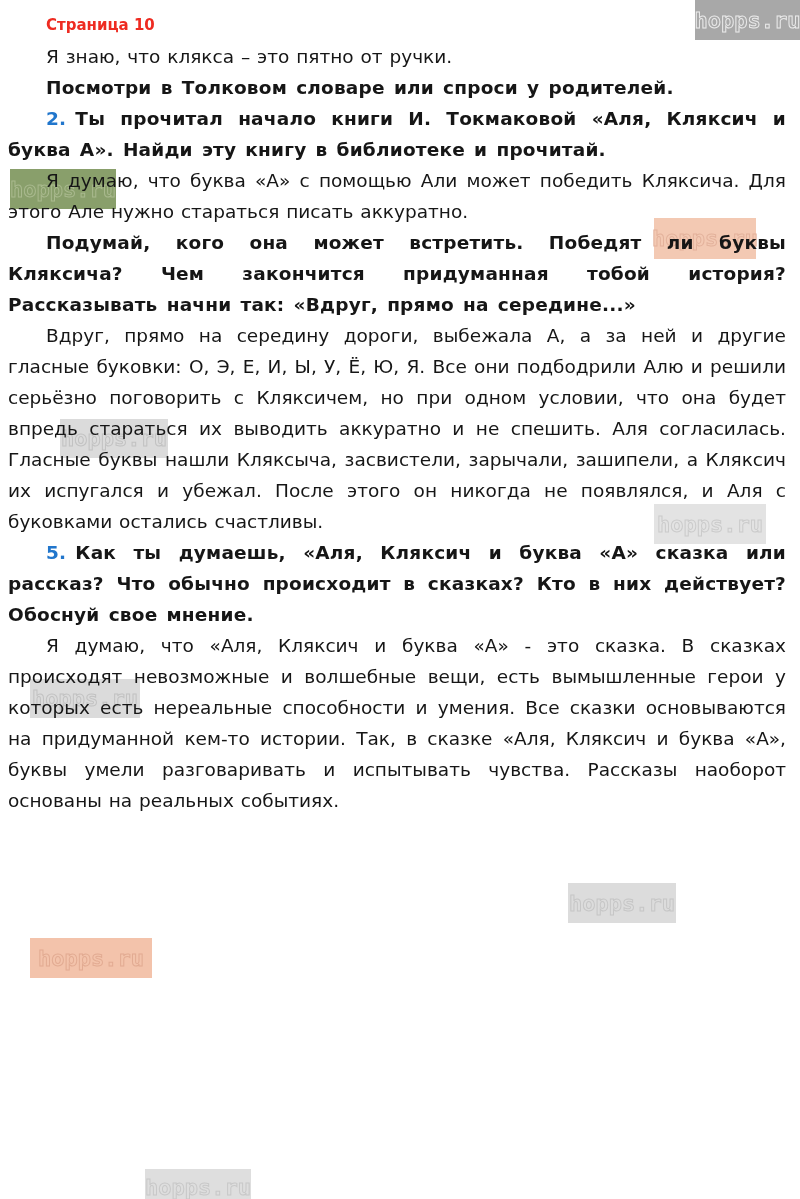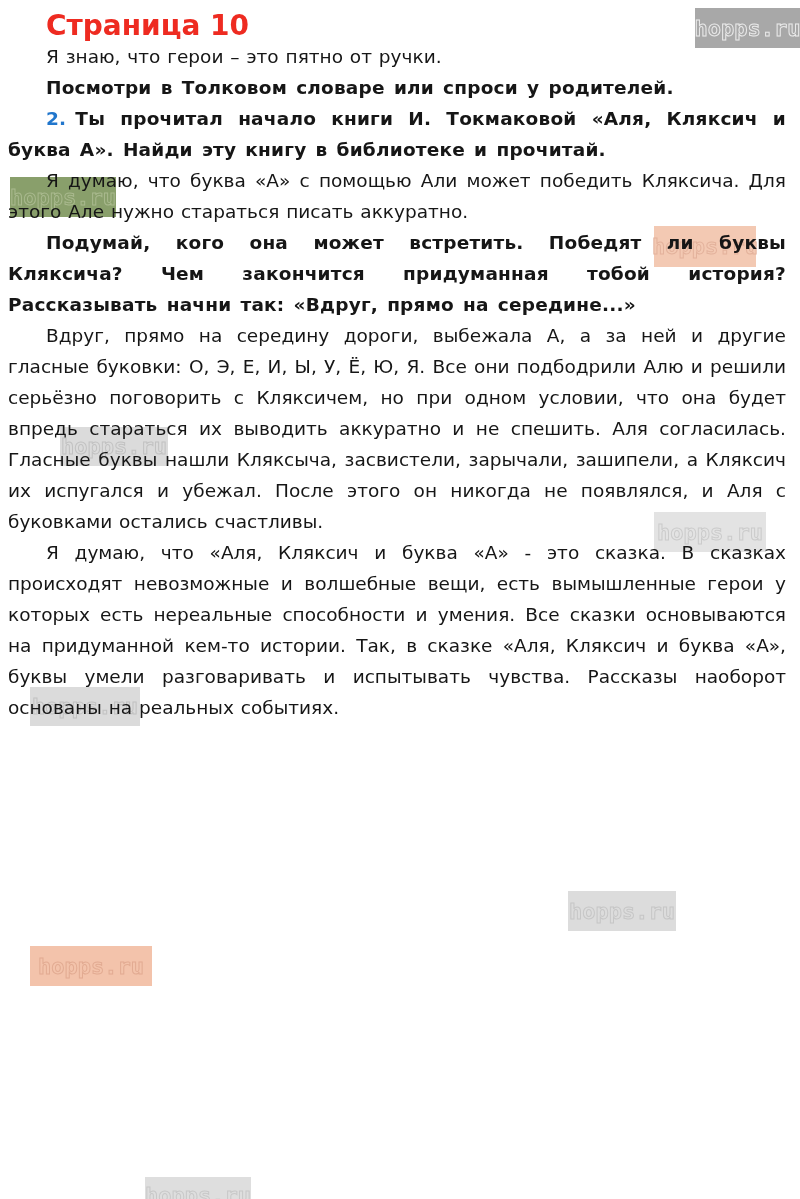--- a/index.html
+++ b/index.html
@@ -14,39 +14,38 @@
     font-size: 18.5px;
     line-height: 31px;
     box-sizing: border-box;
     padding: 10px 14px 0 8px;
   }
   .content { position: relative; z-index: 1; }
   .content p { margin: 0; text-indent: 38px; text-align: justify; }
   .title {
     color: #ee2b21;
     font-weight: bold;
-    font-size: 28px;
+    font-size: 15px;
     text-align: left !important;
   }
   .q, .prompt { font-weight: bold; word-spacing: 2.5px; letter-spacing: 0.2px; }
   .num { color: #2176cc; margin-right: 9px; }
   .ans { word-spacing: 1px; }
 
   
   .wm {
     position: absolute;
     z-index: 0;
     display: flex;
     align-items: center;
     justify-content: center;
     font-family: "DejaVu Sans Mono", monospace;
     font-size: 22px;
     font-weight: bold;
     color: transparent;
-    margin-top: 8px;
     -webkit-text-stroke: 1px #ffffff;
   }
   .w1 { left: 695px; top: 0px;    width: 105px; height: 40px; background: #a8a8a8; -webkit-text-stroke-color: #e9e9e9; }
   .w2 { left: 10px;  top: 169px;  width: 106px; height: 40px; background: rgba(121,146,86,0.88); -webkit-text-stroke-color: #a9b98e; }
   .w3 { left: 654px; top: 218px;  width: 102px; height: 41px; background: #f3c9b3; -webkit-text-stroke-color: #e3b29c; }
   .w4 { left: 60px;  top: 419px;  width: 108px; height: 39px; background: #dbdbdb; -webkit-text-stroke-color: #c2c2c2; }
   .w5 { left: 654px; top: 504px;  width: 112px; height: 40px; background: #e3e3e3; -webkit-text-stroke-color: #cbcbcb; }
   .w6 { left: 30px;  top: 679px;  width: 110px; height: 39px; background: #dbdbdb; -webkit-text-stroke-color: #c2c2c2; }
   .w7 { left: 568px; top: 883px;  width: 108px; height: 40px; background: #dcdcdc; -webkit-text-stroke-color: #c6c6c6; }
   .w8 { left: 30px;  top: 938px;  width: 122px; height: 40px; background: #f3c3ab; -webkit-text-stroke-color: #e2ab92; }
@@ -64,29 +63,30 @@
   <div class="wm w5">hopps.ru</div>
   <div class="wm w6">hopps.ru</div>
   <div class="wm w7">hopps.ru</div>
   <div class="wm w8">hopps.ru</div>
   <div class="wm w9">hopps.ru</div>
 
   <div class="content">
 
     <p class="title">Страница 10</p>
 
-    <p class="ans">Я знаю, что герои – это пятно от ручки.</p>
+    <p class="ans">Я знаю, что клякса – это пятно от ручки.</p>
 
     <p class="prompt">Посмотри в Толковом словаре или спроси у родителей.</p>
 
     <p class="q"><span class="num">2.</span><span>Ты прочитал начало книги И. Токмаковой «Аля, Кляксич и буква А». Найди эту книгу в библиотеке и прочитай.</span></p>
 
 
 
     <p class="ans">Я думаю, что буква «А» с помощью Али может победить Кляксича. Для этого Але нужно стараться писать аккуратно.</p>
 
     <p class="prompt">Подумай, кого она может встретить. Победят ли буквы Кляксича? Чем закончится придуманная тобой история? Рассказывать начни так: «Вдруг, прямо на середине...»</p>
     <p class="ans">Вдруг, прямо на середину дороги, выбежала А, а за ней и другие гласные буковки: О, Э, Е, И, Ы, У, Ё, Ю, Я. Все они подбодрили Алю и решили серьёзно поговорить с Кляксичем, но при одном условии, что она будет впредь стараться их выводить аккуратно и не спешить. Аля согласилась. Гласные буквы нашли Кляксыча, засвистели, зарычали, зашипели, а Кляксич их испугался и убежал. После этого он никогда не появлялся, и Аля с буковками остались счастливы.</p>
 
+    <p class="q"><span class="num">5.</span><span>Как ты думаешь, «Аля, Кляксич и буква «А» сказка или рассказ? Что обычно происходит в сказках? Кто в них действует? Обоснуй свое мнение.</span></p>
     <p class="ans">Я думаю, что «Аля, Кляксич и буква «А» - это сказка. В сказках происходят невозможные и волшебные вещи, есть вымышленные герои у которых есть нереальные способности и умения. Все сказки основываются на придуманной кем-то истории. Так, в сказке «Аля, Кляксич и буква «А», буквы умели разговаривать и испытывать чувства. Рассказы наоборот основаны на реальных событиях.</p>
 
   </div>
 </div>
 
 </body></html>

